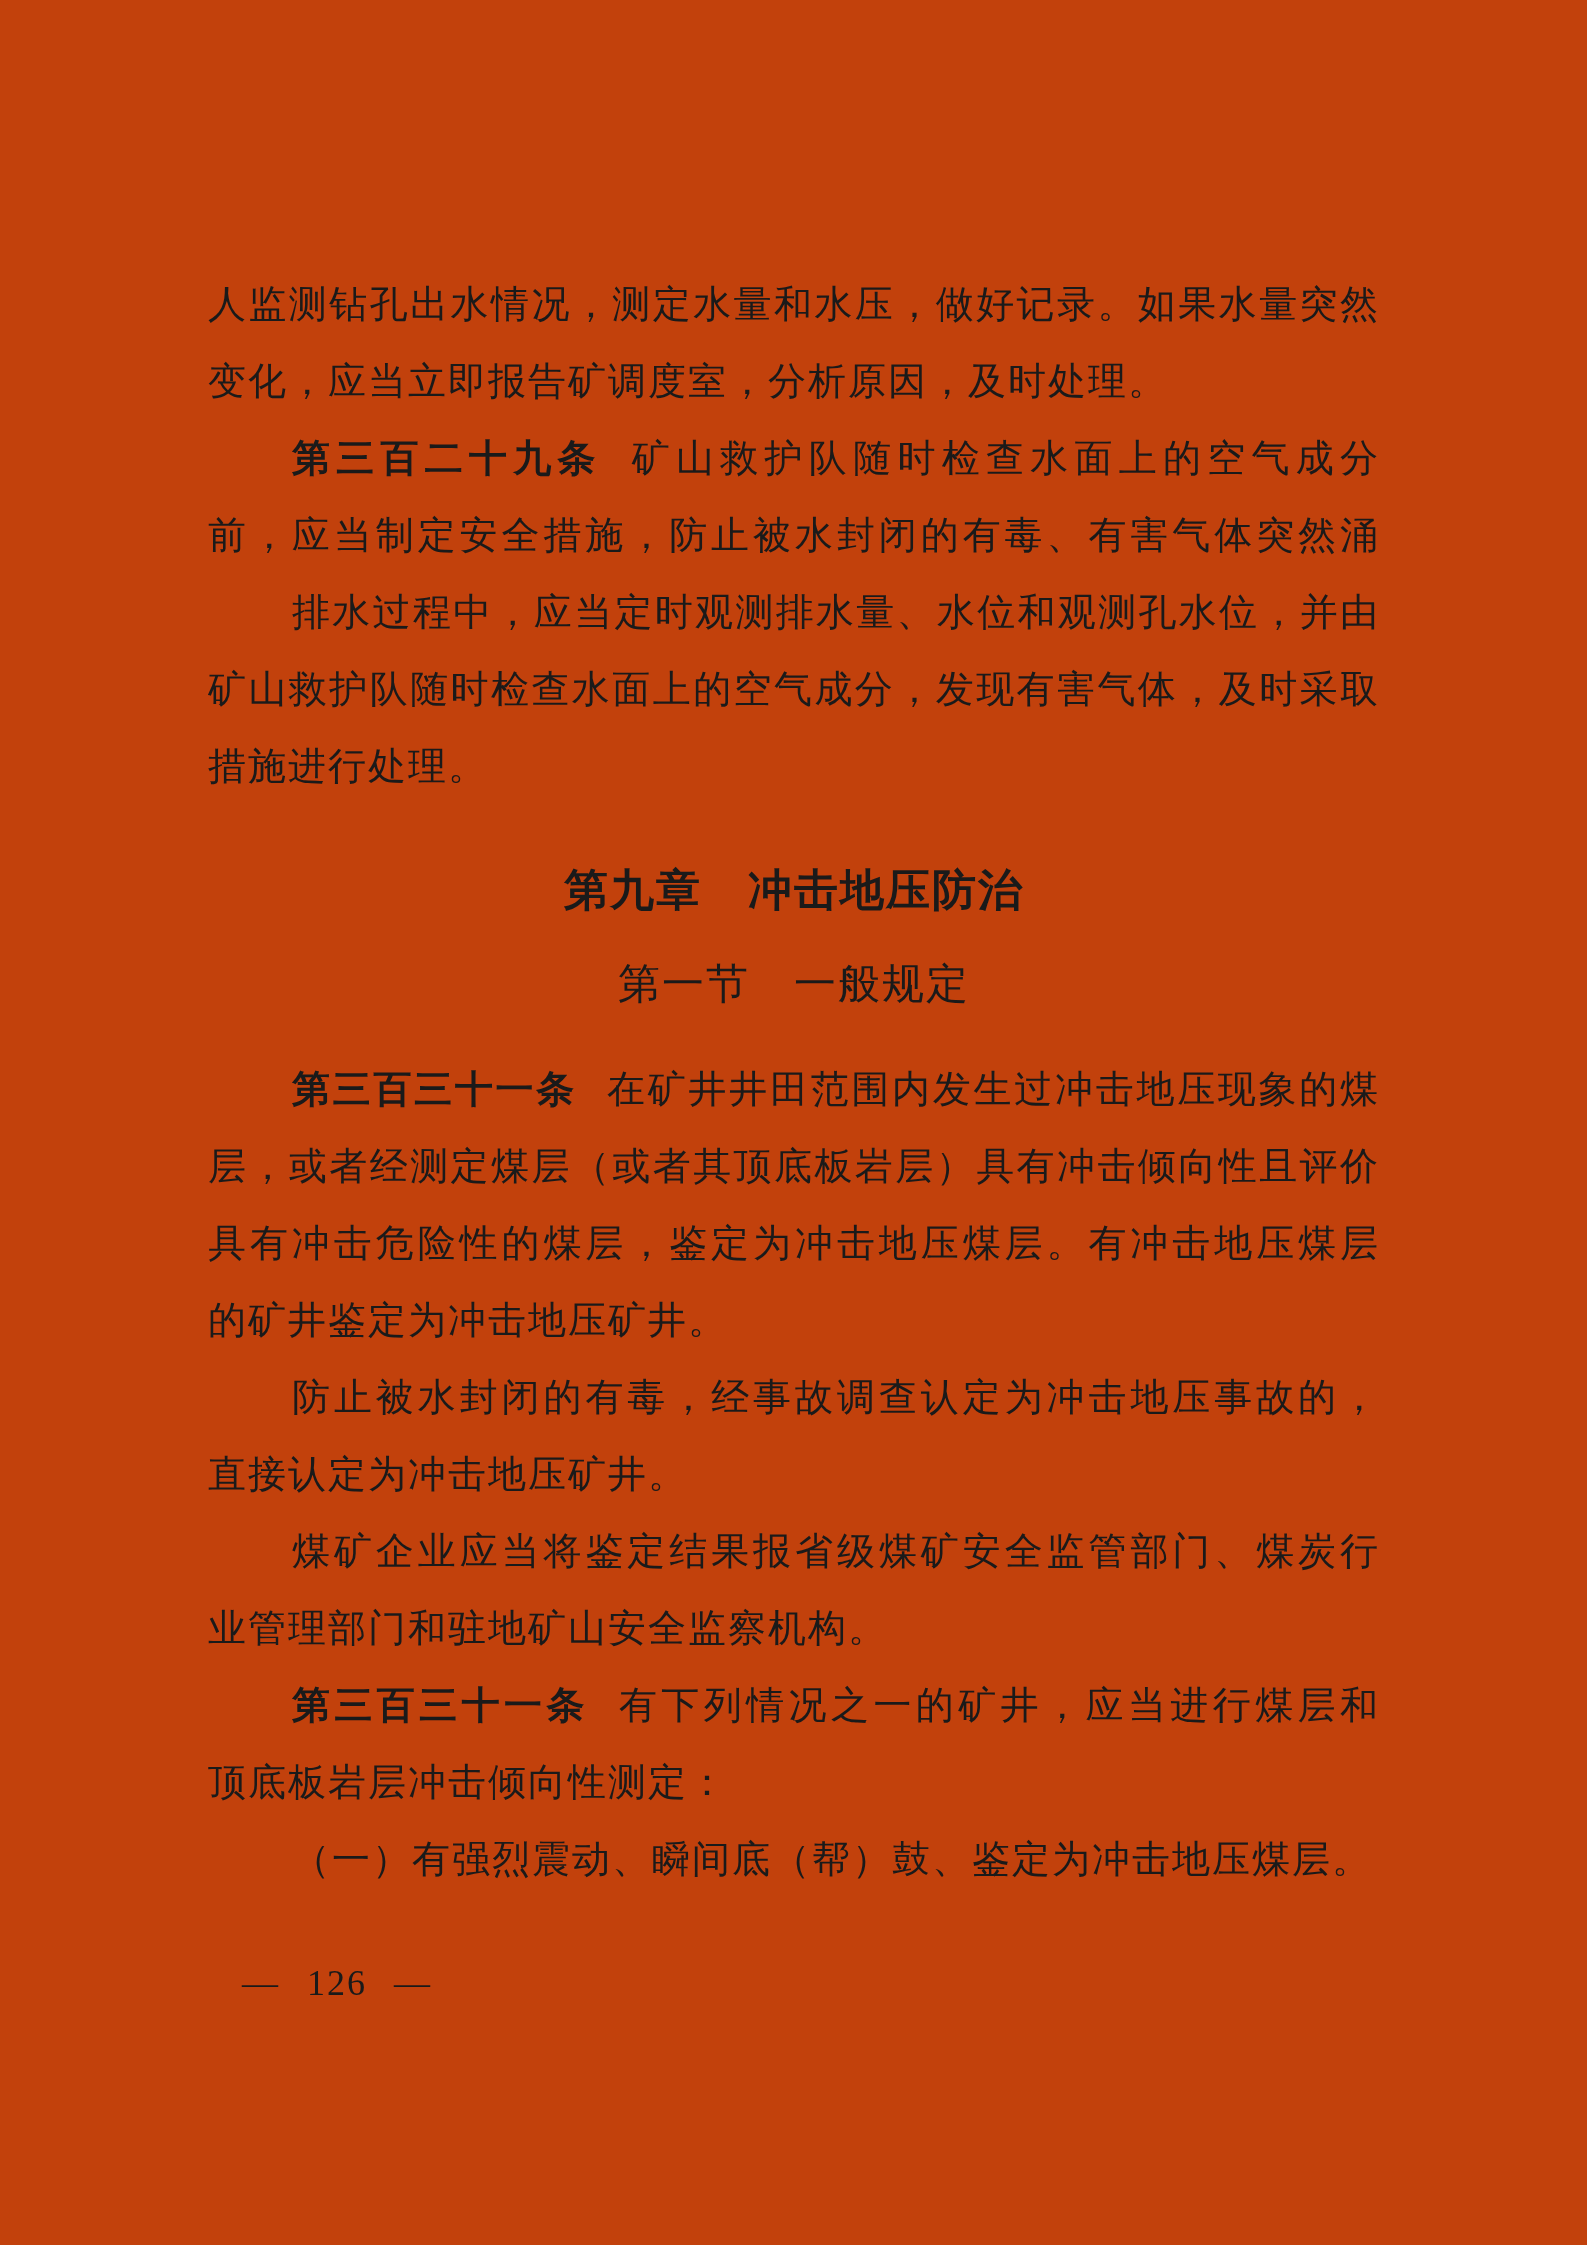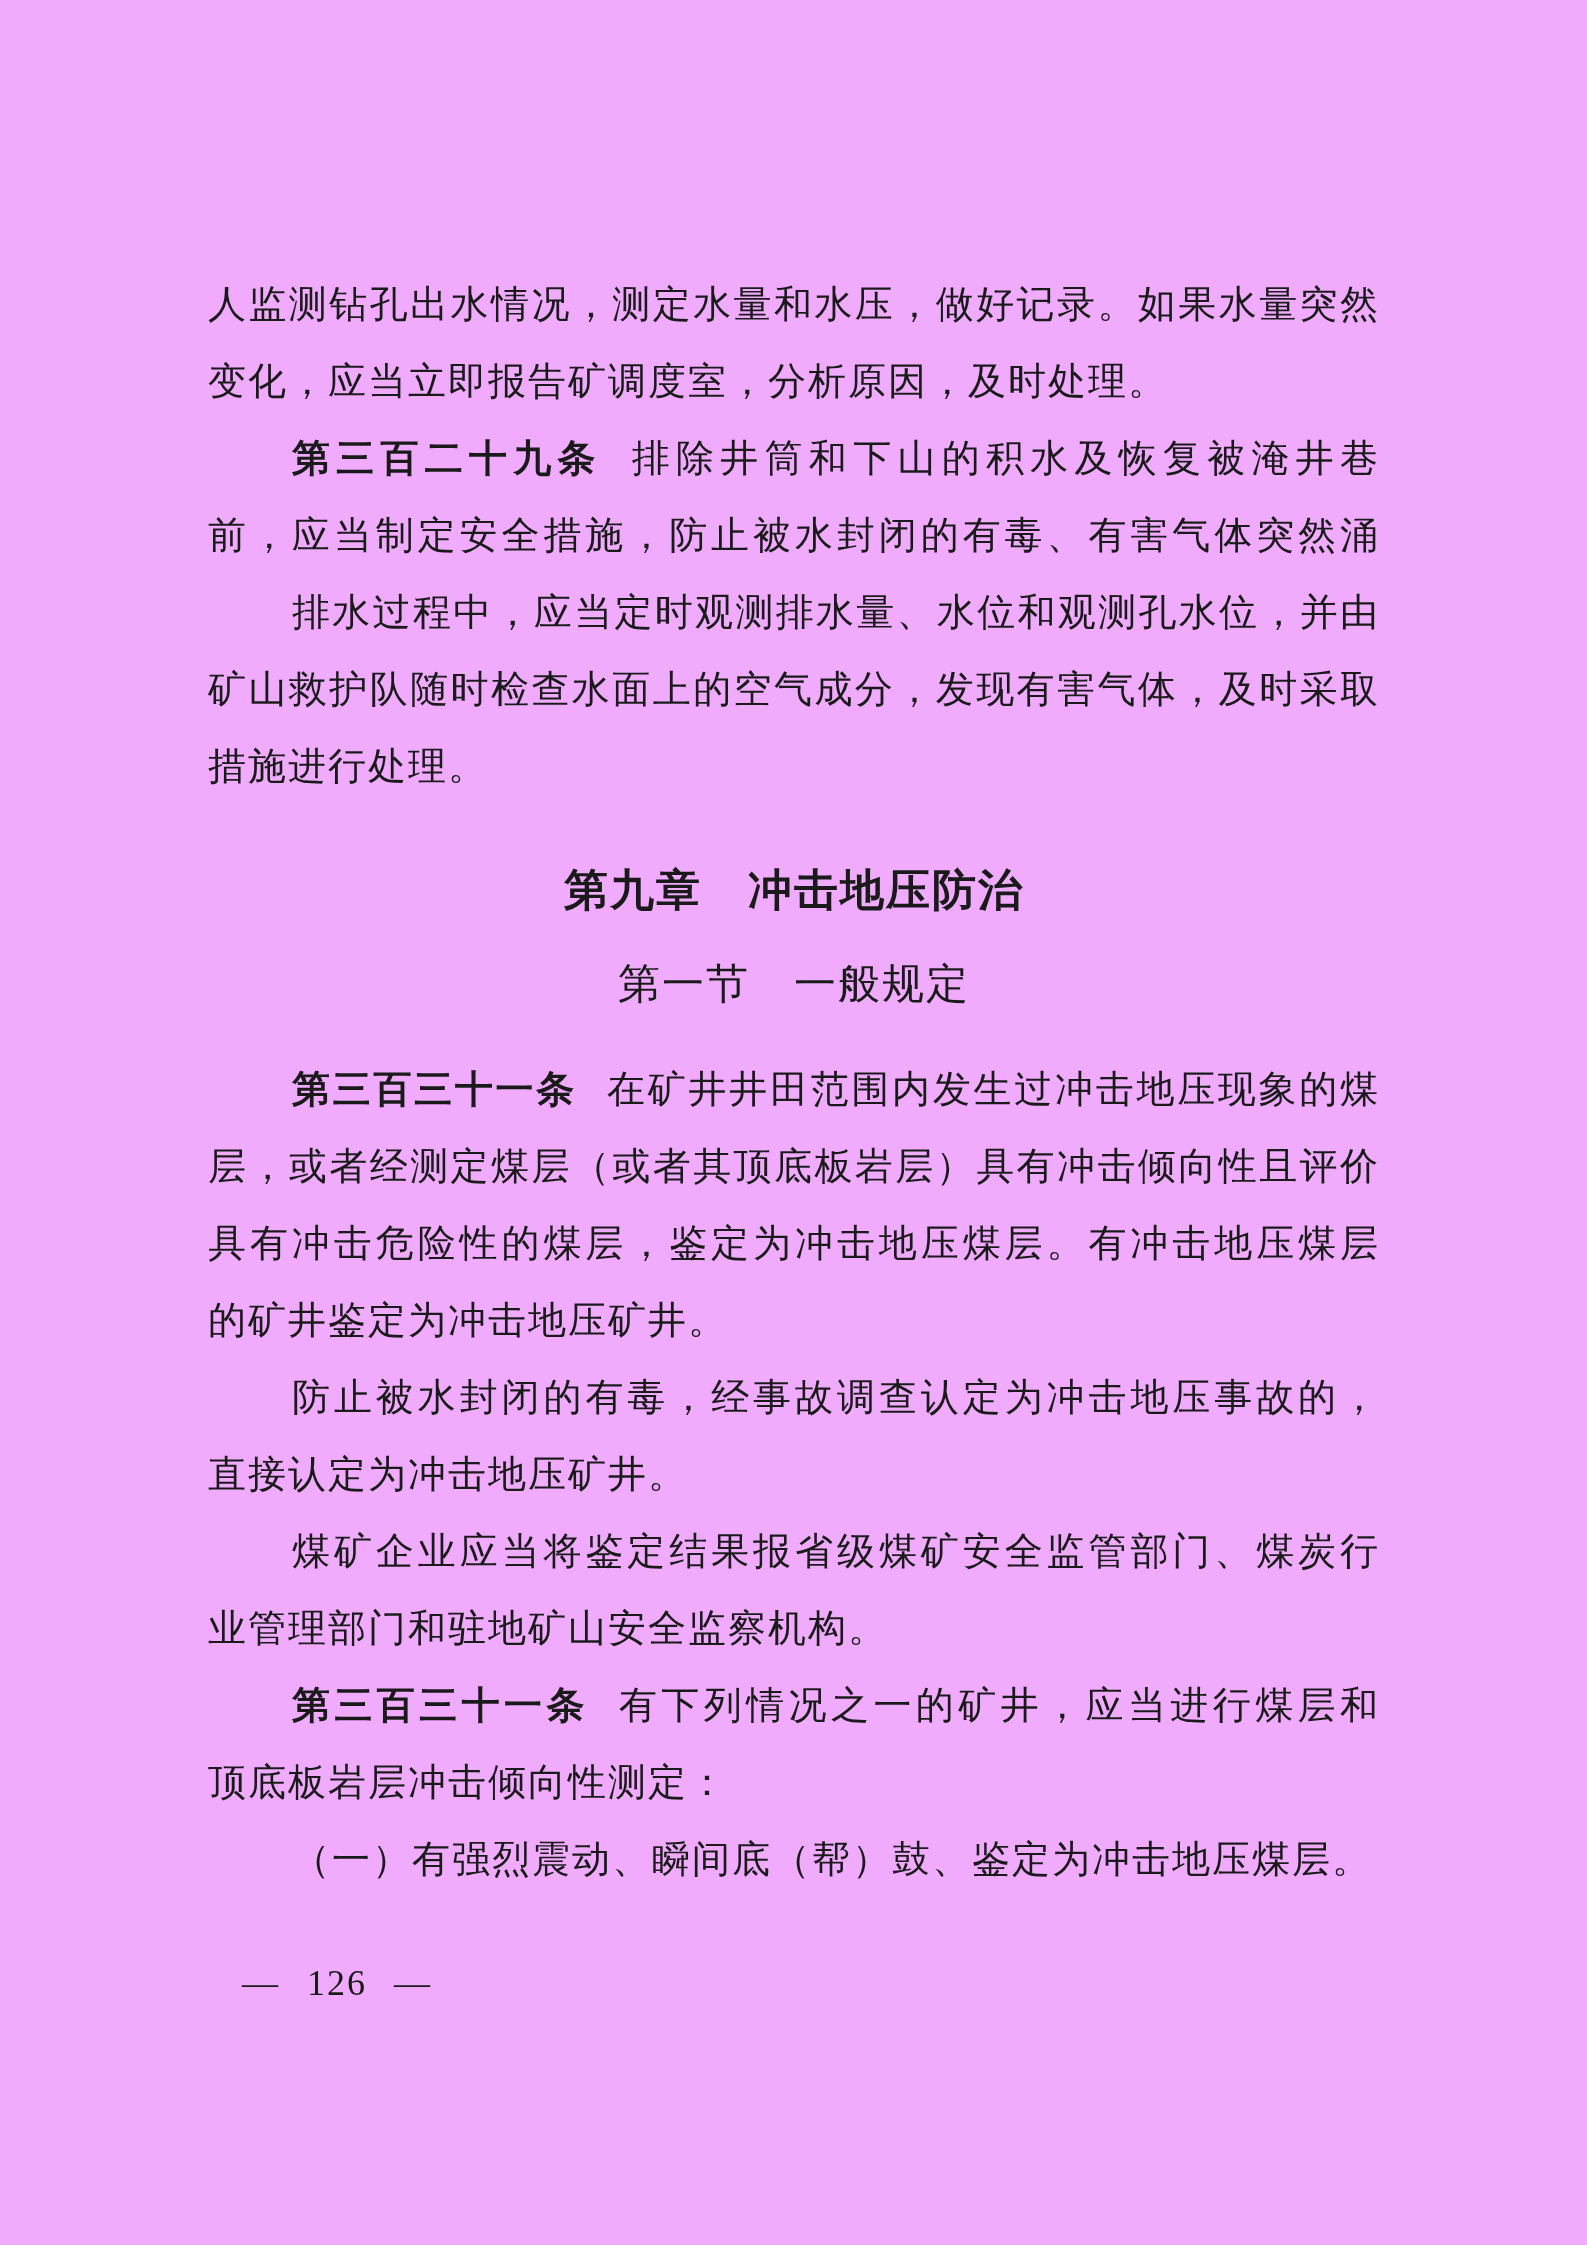--- a/index.html
+++ b/index.html
@@ -1,20 +1,20 @@
 <!DOCTYPE html>
 <html><head>
 <meta charset="utf-8">
 <style>
   html, body { margin: 0; padding: 0; background: #ffffff; }
   .page {
     position: relative;
     width: 1587px;
     height: 2245px;
-    background: #f0abfc;
+    background: #c2410c;
     color: #1a1a1a;
     font-family: "Liberation Serif", "DejaVu Serif", serif;
     overflow: hidden;
   }
   .content {
     position: absolute;
     left: 208px;
     top: 266px;
     width: 1172px;
   }
@@ -67,21 +67,21 @@
 </style>
 </head>
 <body>
 
 <div class="page">
   <div class="content">
 
     <div class="line fill"><span>人监测钻孔出水情况，测定水量和水压，做好记录。如果水量突然</span></div>
     <div class="line"><span>变化，应当立即报告矿调度室，分析原因，及时处理。</span></div>
 
-    <div class="line fill indent"><span class="lead">第三百二十九条</span><span>排除井筒和下山的积水及恢复被淹井巷</span></div>
+    <div class="line fill indent"><span class="lead">第三百二十九条</span><span>矿山救护队随时检查水面上的空气成分</span></div>
     <div class="line fill"><span>前，应当制定安全措施，防止被水封闭的有毒、有害气体突然涌出。</span></div>
 
     <div class="line fill indent"><span>排水过程中，应当定时观测排水量、水位和观测孔水位，并由</span></div>
     <div class="line fill"><span>矿山救护队随时检查水面上的空气成分，发现有害气体，及时采取</span></div>
     <div class="line"><span>措施进行处理。</span></div>
 
     <div class="chapter">第九章　冲击地压防治</div>
     <div class="section">第一节　一般规定</div>
 
     <div class="line fill indent"><span class="lead">第三百三十一条</span><span>在矿井井田范围内发生过冲击地压现象的煤</span></div>

